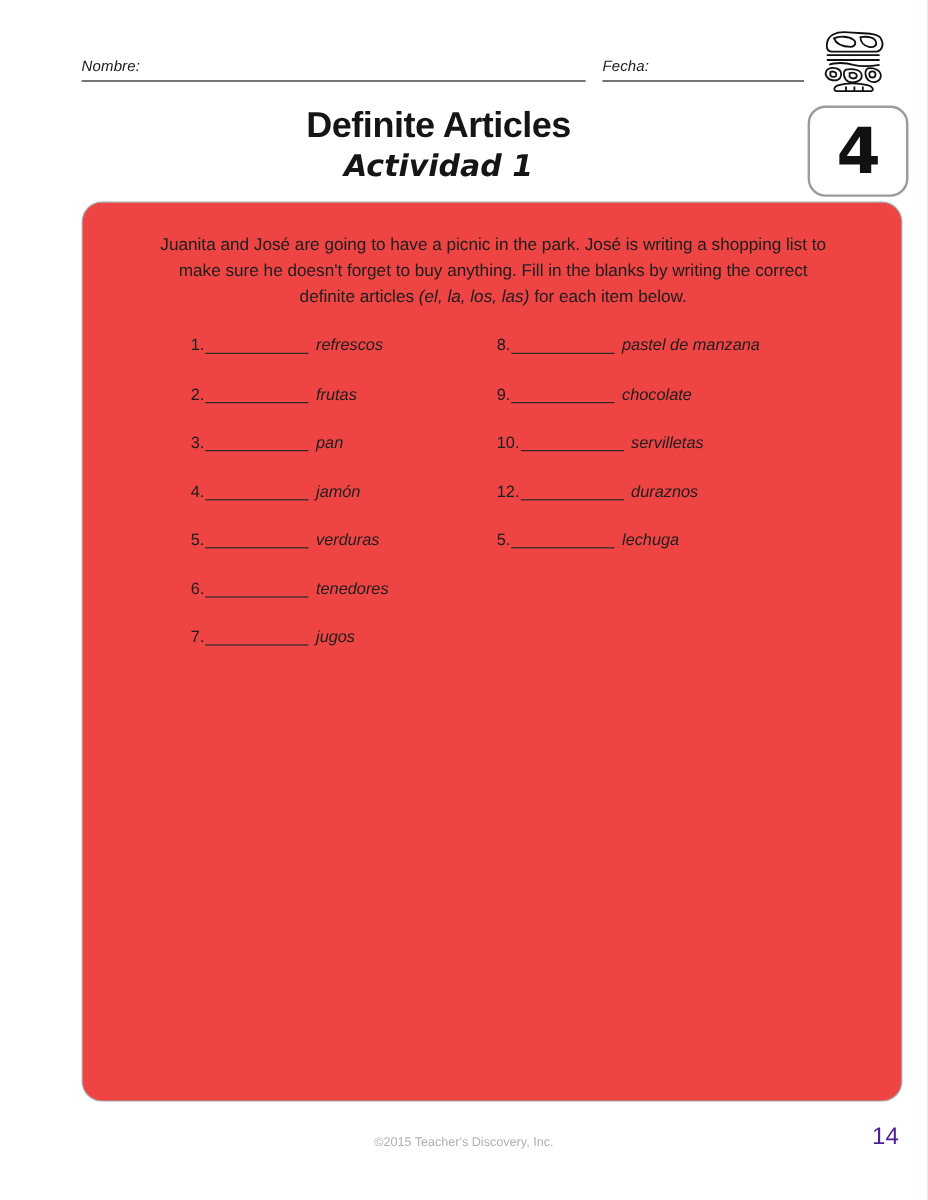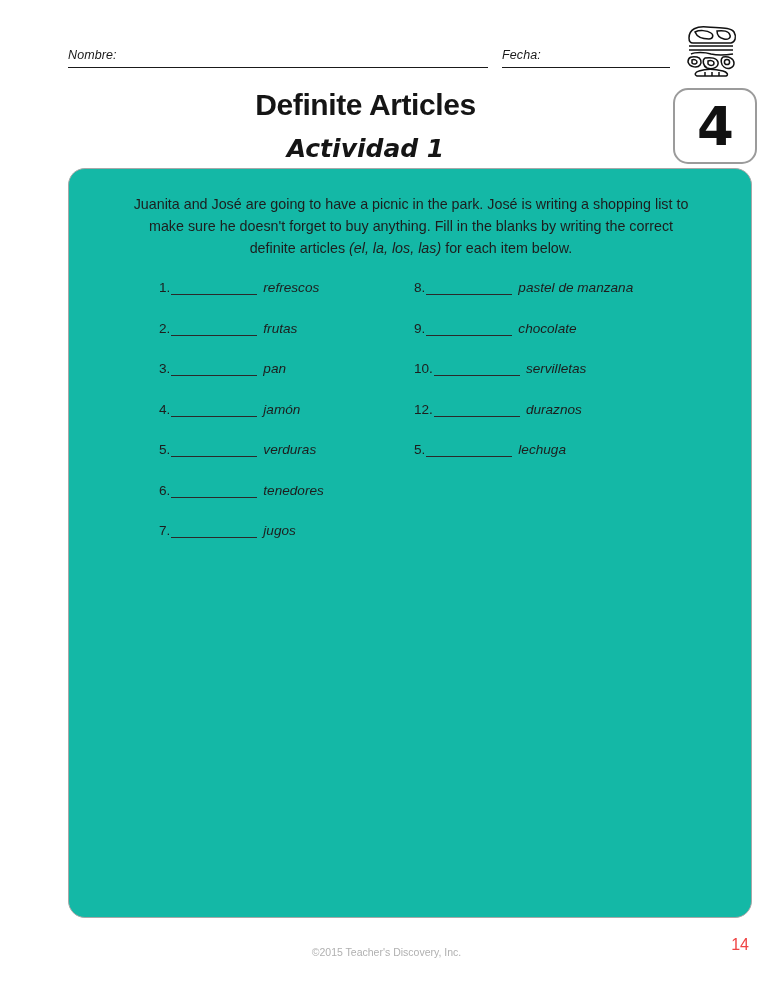--- a/index.html
+++ b/index.html
@@ -79,35 +79,35 @@
     line-height: 34px;
     letter-spacing: -.4px;
     color: #151515;
   }
   #page-subtitle {
     font-family: "DejaVu Sans", sans-serif;
     font-weight: bold;
     font-style: italic;
     font-size: 25px;
     line-height: 30px;
-    margin-top: 12px;
+    margin-top: 2px;
     color: #151515;
   }
 
   
   #content-box {
     position: absolute;
     left: 68px;
     top: 168px;
     width: 684px;
     height: 750px;
     box-sizing: border-box;
     border: 1.5px solid #a8a8a8;
     border-radius: 17px;
-    background: #14b8a6;
+    background: #ef4444;
   }
 
   
   #instructions {
     position: absolute;
     left: 62px;
     top: 10px;
     width: 560px;
     text-align: center;
     font-size: 14.3px;
@@ -159,22 +159,22 @@
     top: 946px;
     width: 773px;
     text-align: center;
     font-size: 10.5px;
     color: #b0b0b0;
   }
   #page-number {
     position: absolute;
     right: 24px;
     top: 936px;
-    font-size: 16px;
-    color: #ef4444;
+    font-size: 20px;
+    color: #4c1d95;
   }
 </style>
 </head>
 <body>
 
 <div class="hdr-field" id="nombre-field">
   <span class="lbl">Nombre:</span>
 </div>
 
 <div class="hdr-field" id="fecha-field">

